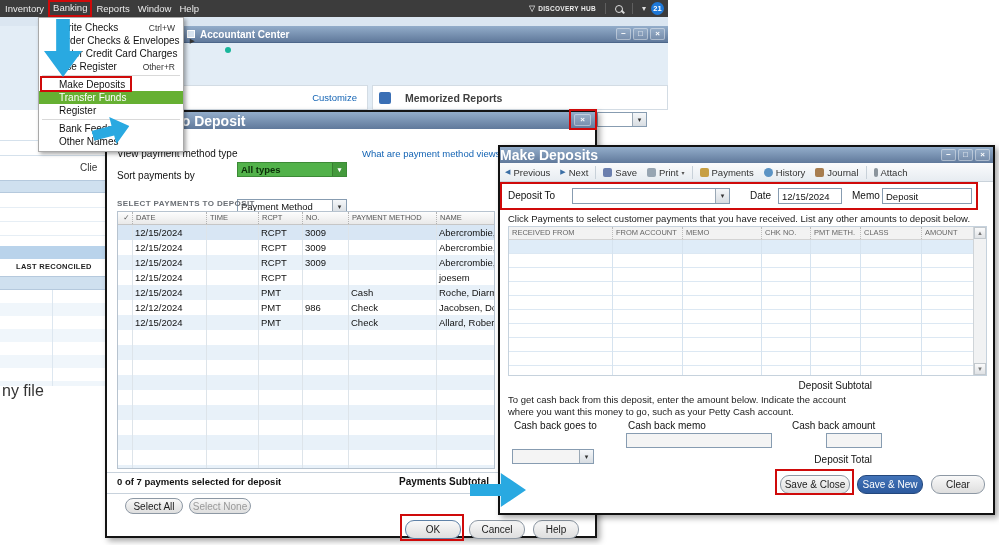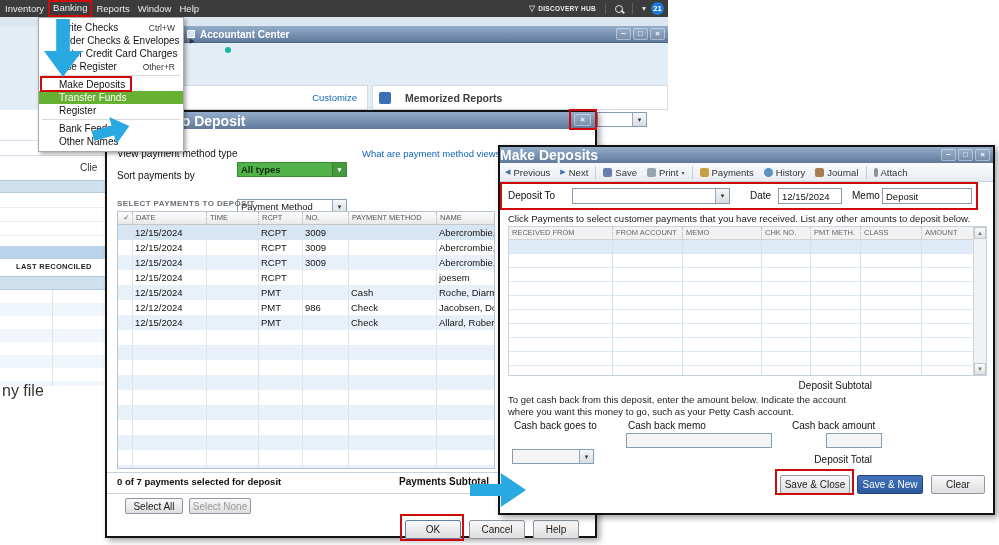--- a/index.html
+++ b/index.html
@@ -6,21 +6,21 @@
   body{background:#fff;font-family:"Liberation Sans",sans-serif}
   #canvas{position:relative;width:999px;height:545px;background:#fff;overflow:hidden}
   .abs{position:absolute}
   .f{display:flex;align-items:center}
   
   .tbar{background:linear-gradient(#93adca,#60799b);color:#fff;display:flex;align-items:center;font-weight:bold}
   .tbar .ttl{flex:1;text-align:left;font-size:14px;white-space:nowrap;overflow:hidden}
   .winbtn{width:15px;height:12px;margin-left:2px;text-align:center;line-height:10px;font-size:8px;color:#fff;
           border:1px solid rgba(255,255,255,.4);background:rgba(255,255,255,.10);border-radius:2px}
   
-  .btn{background:linear-gradient(#f9f9f9,#dedede);border:1px solid #8d98a4;border-radius:2px;
+  .btn{background:linear-gradient(#f9f9f9,#dedede);border:1px solid #8d98a4;border-radius:9px;
        font-size:10px;color:#1c1c1c;display:flex;align-items:center;justify-content:center;white-space:nowrap}
   .btn.primary{background:linear-gradient(#42澳73b8,#2c5a9e);background:linear-gradient(#4273b8,#2c5a9e);color:#fff;border-color:#23477c}
   .btn.disabled{color:#9a9a9a}
   .field{background:#fff;border:1px solid #879cb1;font-size:9.5px;color:#111;display:flex;align-items:center;padding:0 3px;white-space:nowrap;overflow:hidden}
   .combo{position:relative;padding-right:15px}
   .combo .arr{position:absolute;right:0;top:0;bottom:0;width:14px;background:linear-gradient(#f5f7f9,#d8dde2);
               border-left:1px solid #9aa8b5;color:#333;font-size:7px;display:flex;align-items:center;justify-content:center}
   .combo.green{background:#52b24a;border-color:#3c8a36;color:#0b2d08;font-weight:bold}
   .combo.green .arr{background:#449a3c;border-left-color:#377e30;color:#fff}
   .lnk{color:#1464b4;font-size:9.5px;white-space:nowrap}

